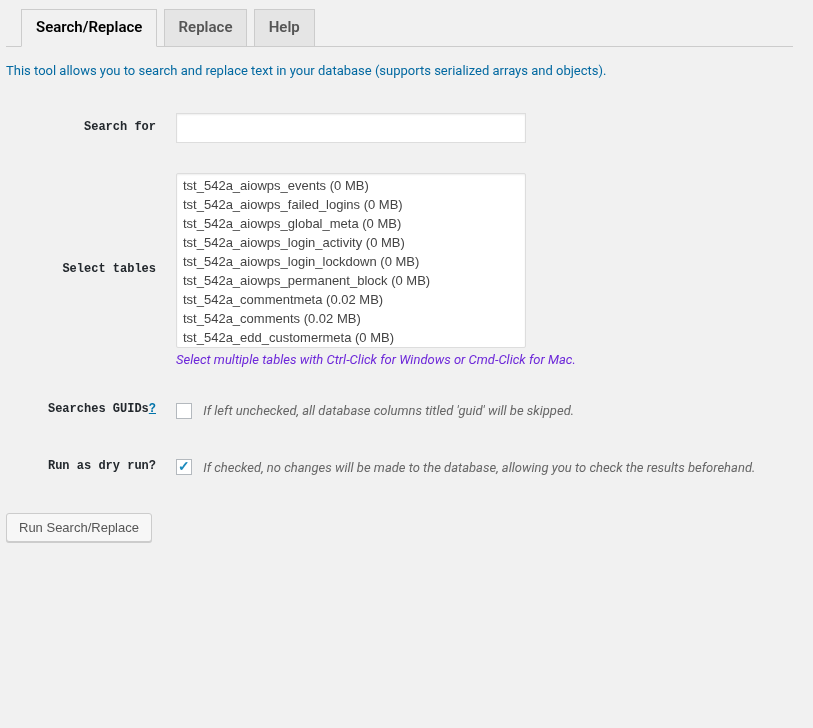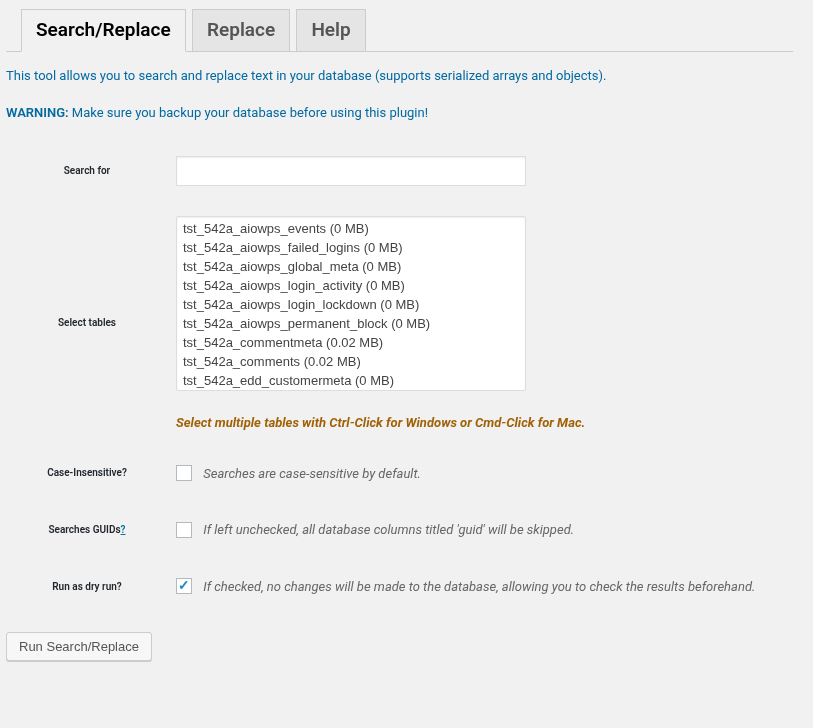--- a/index.html
+++ b/index.html
@@ -21,21 +21,21 @@
       border-bottom: 1px solid #ccc;
       margin: 0;
       padding-top: 9px;
       padding-left: 15px;
       line-height: 0;
     }
     .nav-tab {
       display: inline-block;
       padding: 8px 14px;
       margin: 0 3px -1px 0;
-      font-size: 19px;
+      font-size: 15px;
       font-weight: 600;
       background: #e5e5e5;
       color: #555;
       border: 1px solid #ccc;
       text-decoration: none;
       cursor: pointer;
       line-height: 1.3;
     }
     .nav-tab-active {
       background: #f1f1f1;
@@ -53,28 +53,29 @@
     }
     .intro .warning-label {
       font-weight: 600;
     }
     .form-table {
       width: 100%;
       border-collapse: collapse;
       margin-top: 10px;
     }
     .form-table th {
-      text-align: center;
+      text-align: right;
       font-weight: 600;
-      font-size: 10px;
+      font-size: 12px;
       color: #23282d;
       width: 160px;
       padding: 20px 10px 20px 12px;
       vertical-align: top;
       line-height: 1.3;
+      font-family: Liberation Mono, monospace;
     }
     .form-table td {
       padding: 15px 10px;
       vertical-align: top;
       font-size: 13px;
     }
     .regular-input {
       width: 350px;
       padding: 4px 6px;
       border: 1px solid #ddd;
@@ -95,25 +96,24 @@
       overflow-y: scroll;
     }
     .table-select option {
       padding: 2px 4px;
       color: #444;
       font-size: 13px;
       line-height: 1.5;
     }
     .description {
       font-style: italic;
-      color: #a16207;
-      font-size: 13px;
-      margin-top: 24px;
+      color: #6d28d9;
+      font-size: 13px;
+      margin-top: 4px;
       display: block;
-      font-weight: bold;
     }
     .checkbox-row td {
       padding-top: 20px;
       padding-bottom: 20px;
     }
     input[type="checkbox"] {
       width: 16px;
       height: 16px;
       margin: 0 8px 0 0;
       vertical-align: middle;
@@ -167,23 +167,20 @@
 
 <div class="wrap">
   <div class="nav-tab-wrapper">
     <a class="nav-tab nav-tab-active">Search/Replace</a>
     <a class="nav-tab">Replace</a>
     <a class="nav-tab">Help</a>
   </div>
 
   <div class="intro">
     <p>This tool allows you to search and replace text in your database (supports serialized arrays and objects).</p>
-    <p>
-      <span class="warning-label">WARNING:</span><span> Make sure you backup your database before using this plugin!</span>
-    </p>
   </div>
 
   <table class="form-table">
     <tbody>
         <tr>
       <th class="th-middle">Search for</th>
       <td>
         <input type="text" class="regular-input" value="" style="">
       </td>
     </tr>
@@ -198,27 +195,20 @@
               <option>tst_542a_aiowps_login_lockdown (0 MB)</option>
               <option>tst_542a_aiowps_permanent_block (0 MB)</option>
               <option>tst_542a_commentmeta (0.02 MB)</option>
               <option>tst_542a_comments (0.02 MB)</option>
               <option>tst_542a_edd_customermeta (0 MB)</option>
             </select>
         <span class="description">Select multiple tables with Ctrl-Click for Windows or Cmd-Click for Mac.</span>
       </td>
     </tr>
     <tr class="checkbox-row">
-      <th class="th-middle">Case-Insensitive?</th>
-      <td>
-        <input type="checkbox" style="">
-        <span class="checkbox-desc">Searches are case-sensitive by default.</span>
-      </td>
-    </tr>
-    <tr class="checkbox-row">
       <th class="th-middle">
         <span>Searches GUIDs</span><a class="help-link">?</a>
       </th>
       <td>
         <input type="checkbox" style="">
         <span class="checkbox-desc">If left unchecked, all database columns titled 'guid' will be skipped.</span>
       </td>
     </tr>
     <tr class="checkbox-row">
       <th class="th-middle">Run as dry run?</th>

